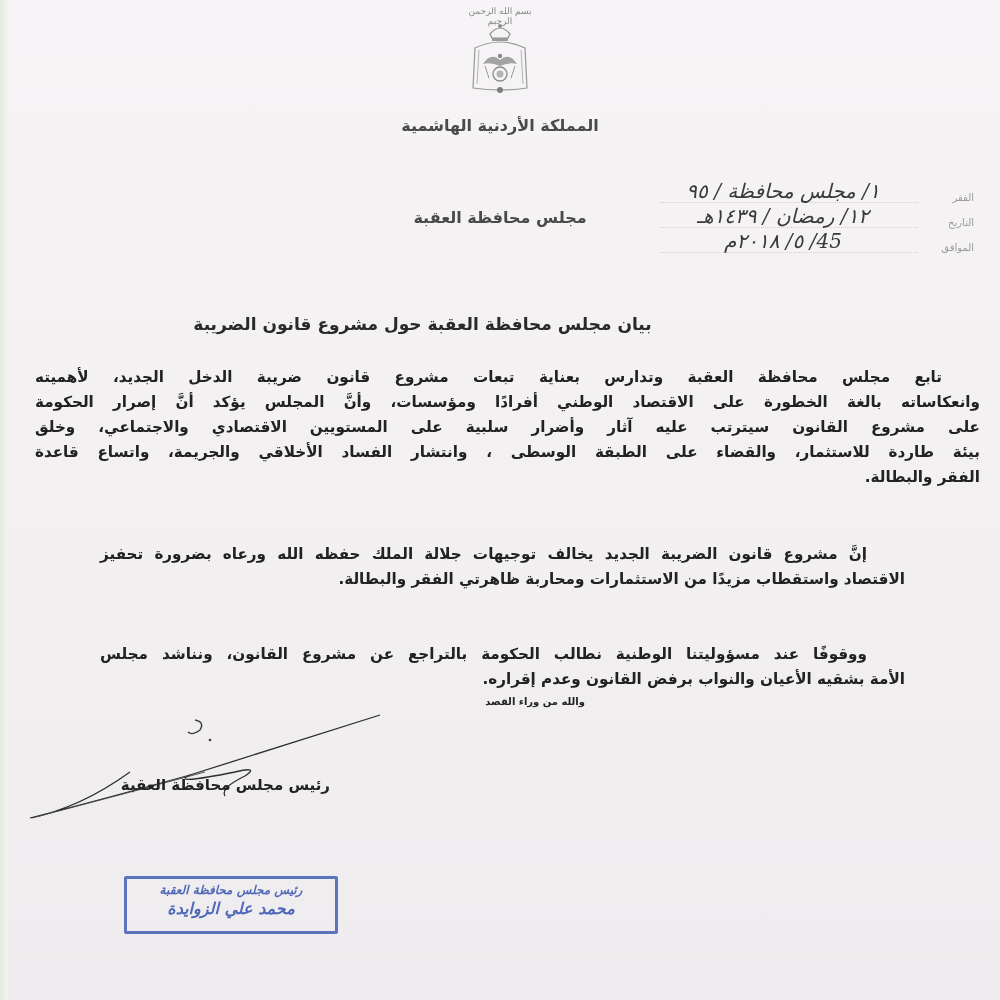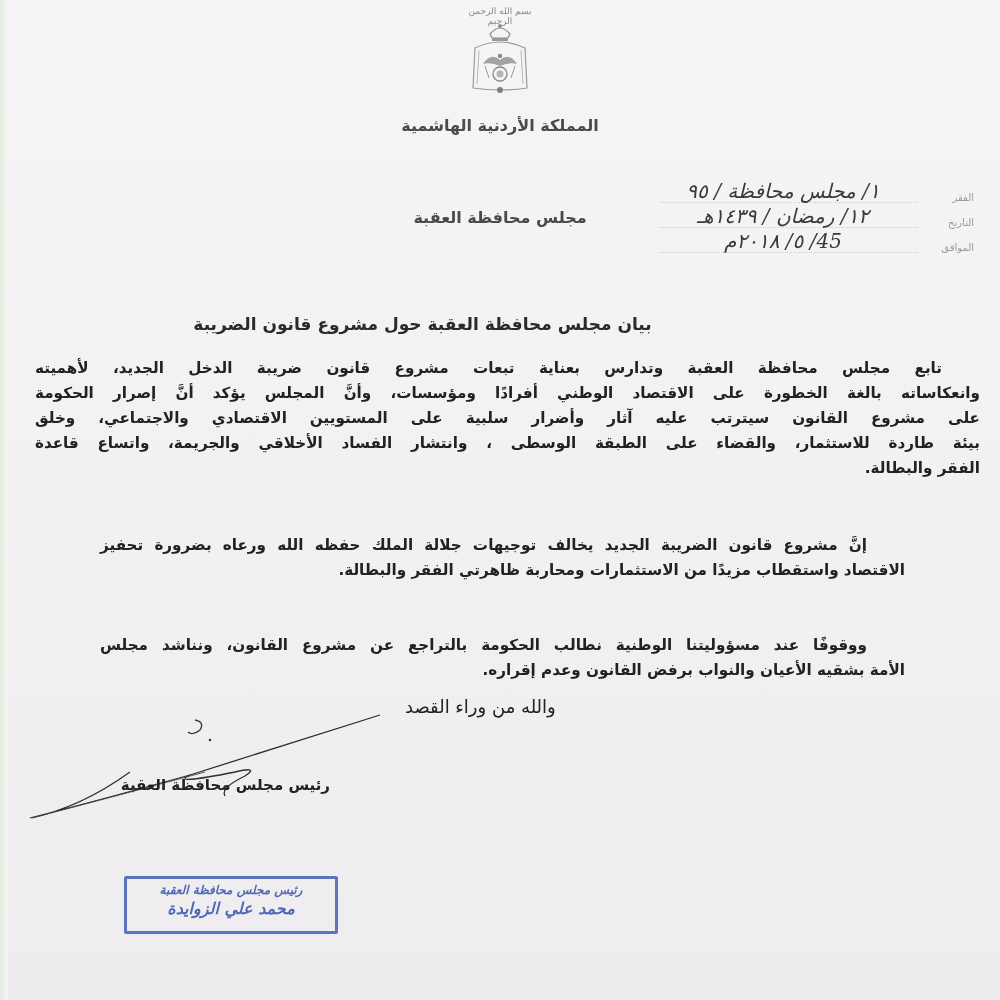--- a/index.html
+++ b/index.html
@@ -105,33 +105,33 @@
       font-weight: bold;
       line-height: 25px;
       color: #222;
     }
     .para .line {
       display: block;
       white-space: nowrap;
       text-align-last: justify;
     }
     .para .line.last { text-align-last: right; }
-    .para .line.indent { padding-right: 38px; }
+    .para .line.indent { padding-right: 38px; margin-top: 9px; }
     .p1 { top: 356px; left: 35px; width: 945px; }
     .p2 { top: 533px; left: 100px; width: 805px; }
     .p3 { top: 633px; left: 100px; width: 805px; }
 
     .closing {
       position: absolute;
       left: 405px; width: 180px;
       top: 696px;
       direction: rtl;
-      text-align: left;
-      font-size: 18px;
-      font-weight: normal;
+      text-align: right;
+      font-size: 10px;
+      font-weight: bold;
       color: #222;
     }
     .sig-title {
       position: absolute;
       left: 90px; width: 240px;
       top: 776px;
       direction: rtl;
       text-align: right;
       font-size: 15px;
       font-weight: bold;

